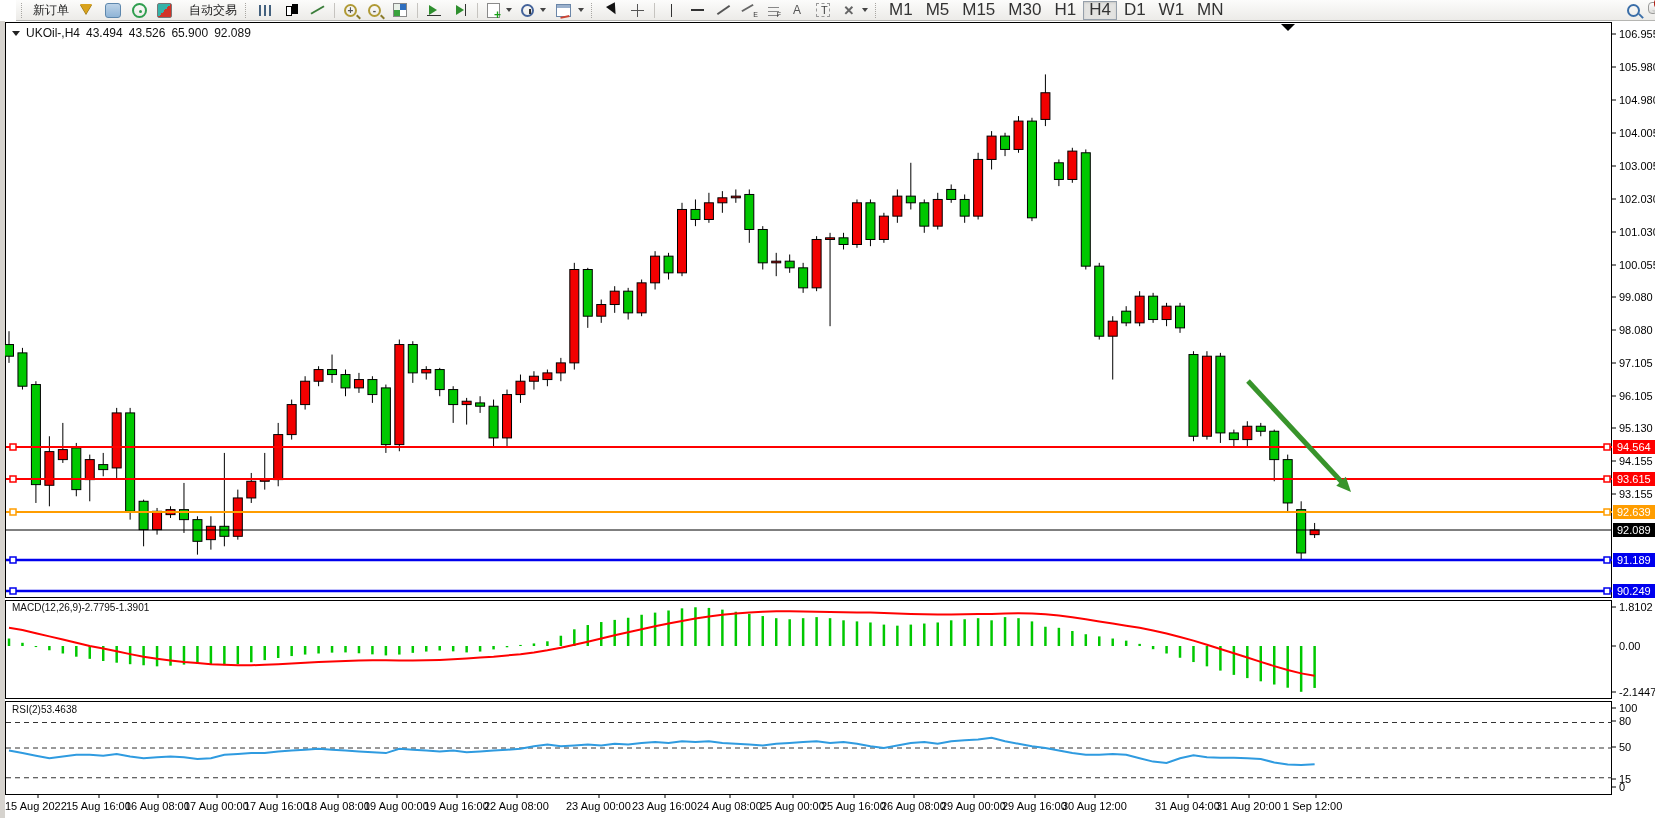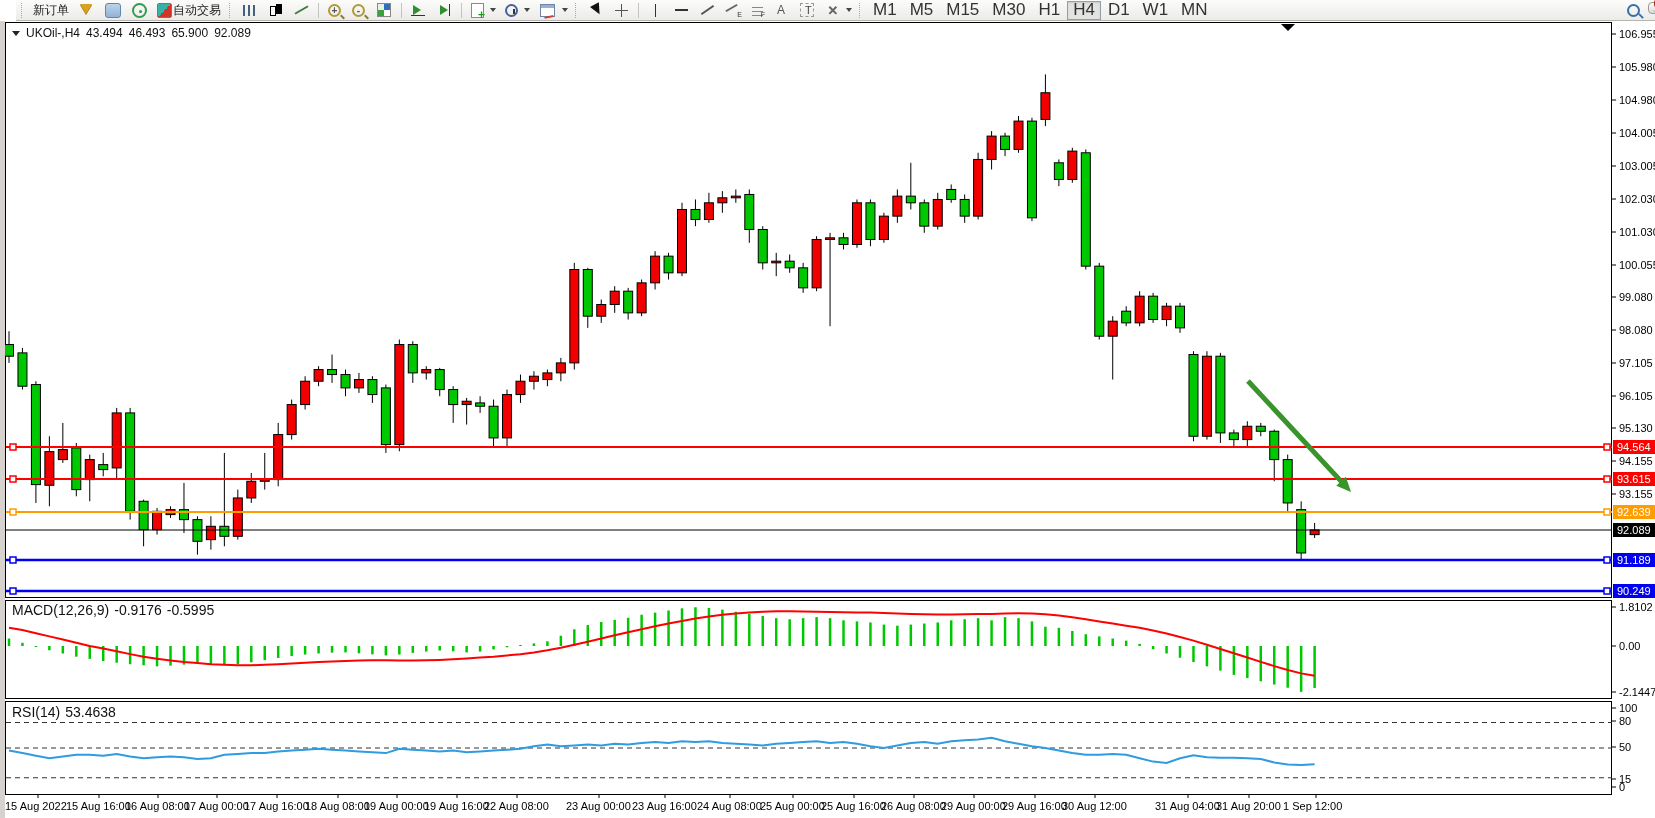--- a/index.html
+++ b/index.html
@@ -63,21 +63,21 @@
   .i-chat{border:1px solid #9a9a98;border-radius:4px;background:linear-gradient(#fdfdfd,#dddddb);width:13px;height:10px;margin:2px}
   .i-chat::after{content:"";position:absolute;left:3px;bottom:-1px;border-left:3px solid transparent;border-right:3px solid transparent;border-top:4px solid #cfcfcd}
   #chatwrap{position:relative;margin-right:6px}
   #badge{position:absolute;left:8px;top:-3px;min-width:11px;height:11px;border-radius:6px;background:#e03020;
      color:#fff;font-size:9px;line-height:11px;text-align:center;padding:0 1px;border:1px solid #b02015}
   
   #chartArea{position:absolute;left:0;top:21px;width:1647px;height:797px;background:#fff}
   #leftstrip{position:absolute;left:0;top:0;width:5px;height:797px;background:#d6d3ce}
   #chartTitle{position:absolute;left:12px;top:5px;font-size:12px;color:#111;display:flex;gap:6px;align-items:center;z-index:5}
   #chartTitle .tri{width:0;height:0;border-left:4px solid transparent;border-right:4px solid transparent;border-top:5px solid #222}
-  #macdLabel,#rsiLabel{position:absolute;left:12px;font-size:14px;color:#111;display:flex;gap:5px;z-index:5}
+  #macdLabel,#rsiLabel{position:absolute;left:12px;font-size:10px;color:#111;display:flex;z-index:5}
   #macdLabel{top:581px}
   #rsiLabel{top:683px}
   svg text{font-family:"Liberation Sans","DejaVu Sans",sans-serif}
 </style>
 </head>
 <body>
 
 <div id="app">
   <div id="toolbar">
       <div class="grip"></div>
@@ -86,21 +86,21 @@
         <span class="i i-funnel"></span>
       </div>
       <div class="tbtn">
         <span class="i i-person"></span>
       </div>
       <div class="tbtn">
         <span class="i i-sonar"></span>
       </div>
       <div class="tbtn">
         <span class="i i-auto"></span>
-        <span style="margin-left: 0;">自动交易</span>
+        <span style="margin-left: 16px;">自动交易</span>
       </div>
       <div class="grip"></div>
       <div class="tbtn">
         <span class="i i-barchart"></span>
       </div>
       <div class="tbtn">
         <span class="i i-candle"></span>
       </div>
       <div class="tbtn">
         <span class="i i-linechart"></span>
@@ -183,31 +183,31 @@
         <span class="i i-search"></span>
       </div>
       <div id="chatwrap"><span class="i i-chat"></span><span id="badge">1</span></div>
     </div>
   <div id="chartArea">
     <div id="leftstrip"></div>
     <div id="chartTitle">
       <span class="tri"></span>
       <span>UKOil-,H4</span>
       <span>43.494</span>
-      <span>46.493</span>
+      <span>43.526</span>
       <span>65.900</span>
       <span>92.089</span>
     </div>
     <div id="macdLabel">
       <span>MACD(12,26,9)</span>
-        <span>-0.9176</span>
-        <span>-0.5995</span>
+        <span>-2.7795</span>
+        <span>-1.3901</span>
     </div>
     <div id="rsiLabel">
-      <span>RSI(14)</span>
+      <span>RSI(2)</span>
         <span>53.4638</span>
     </div>
     <svg id="cv" width="1655" height="797" viewBox="0 21 1655 797">
         <rect x="5.5" y="22.5" width="1606" height="575" fill="#fff" stroke="#000" stroke-width="1"></rect>
         <rect x="5.5" y="600.5" width="1606" height="98" fill="#fff" stroke="#000" stroke-width="1"></rect>
         <rect x="5.5" y="701.5" width="1606" height="93" fill="#fff" stroke="#000" stroke-width="1"></rect>
         <g font-size="11" fill="#000">
           <line x1="1612" y1="34" x2="1616" y2="34" stroke="#000"></line>
           <text x="1619" y="38">106.955</text>
           <line x1="1612" y1="67" x2="1616" y2="67" stroke="#000"></line>

